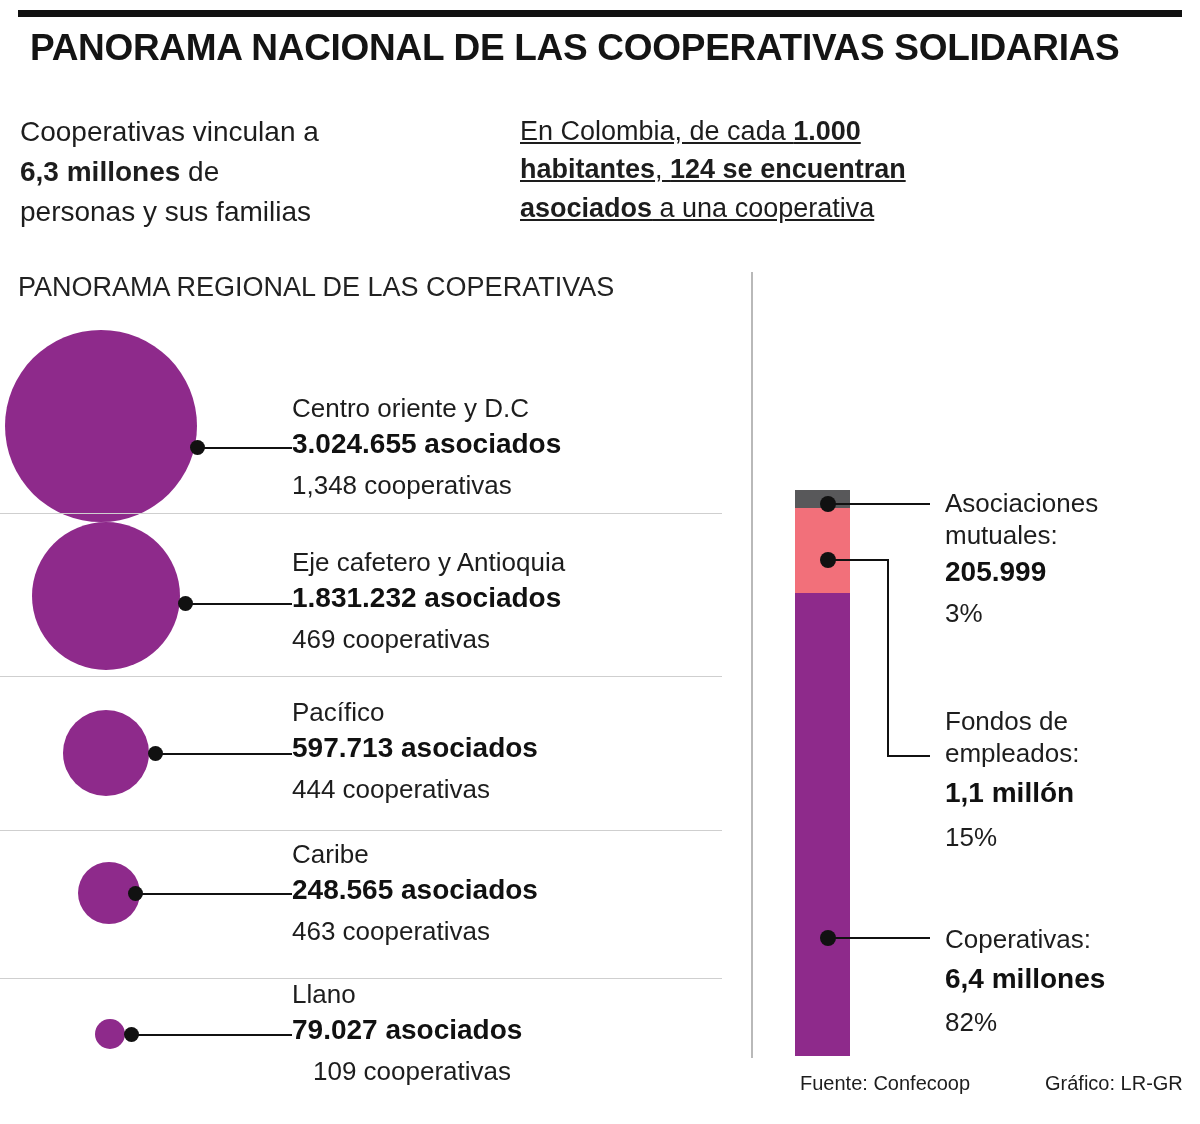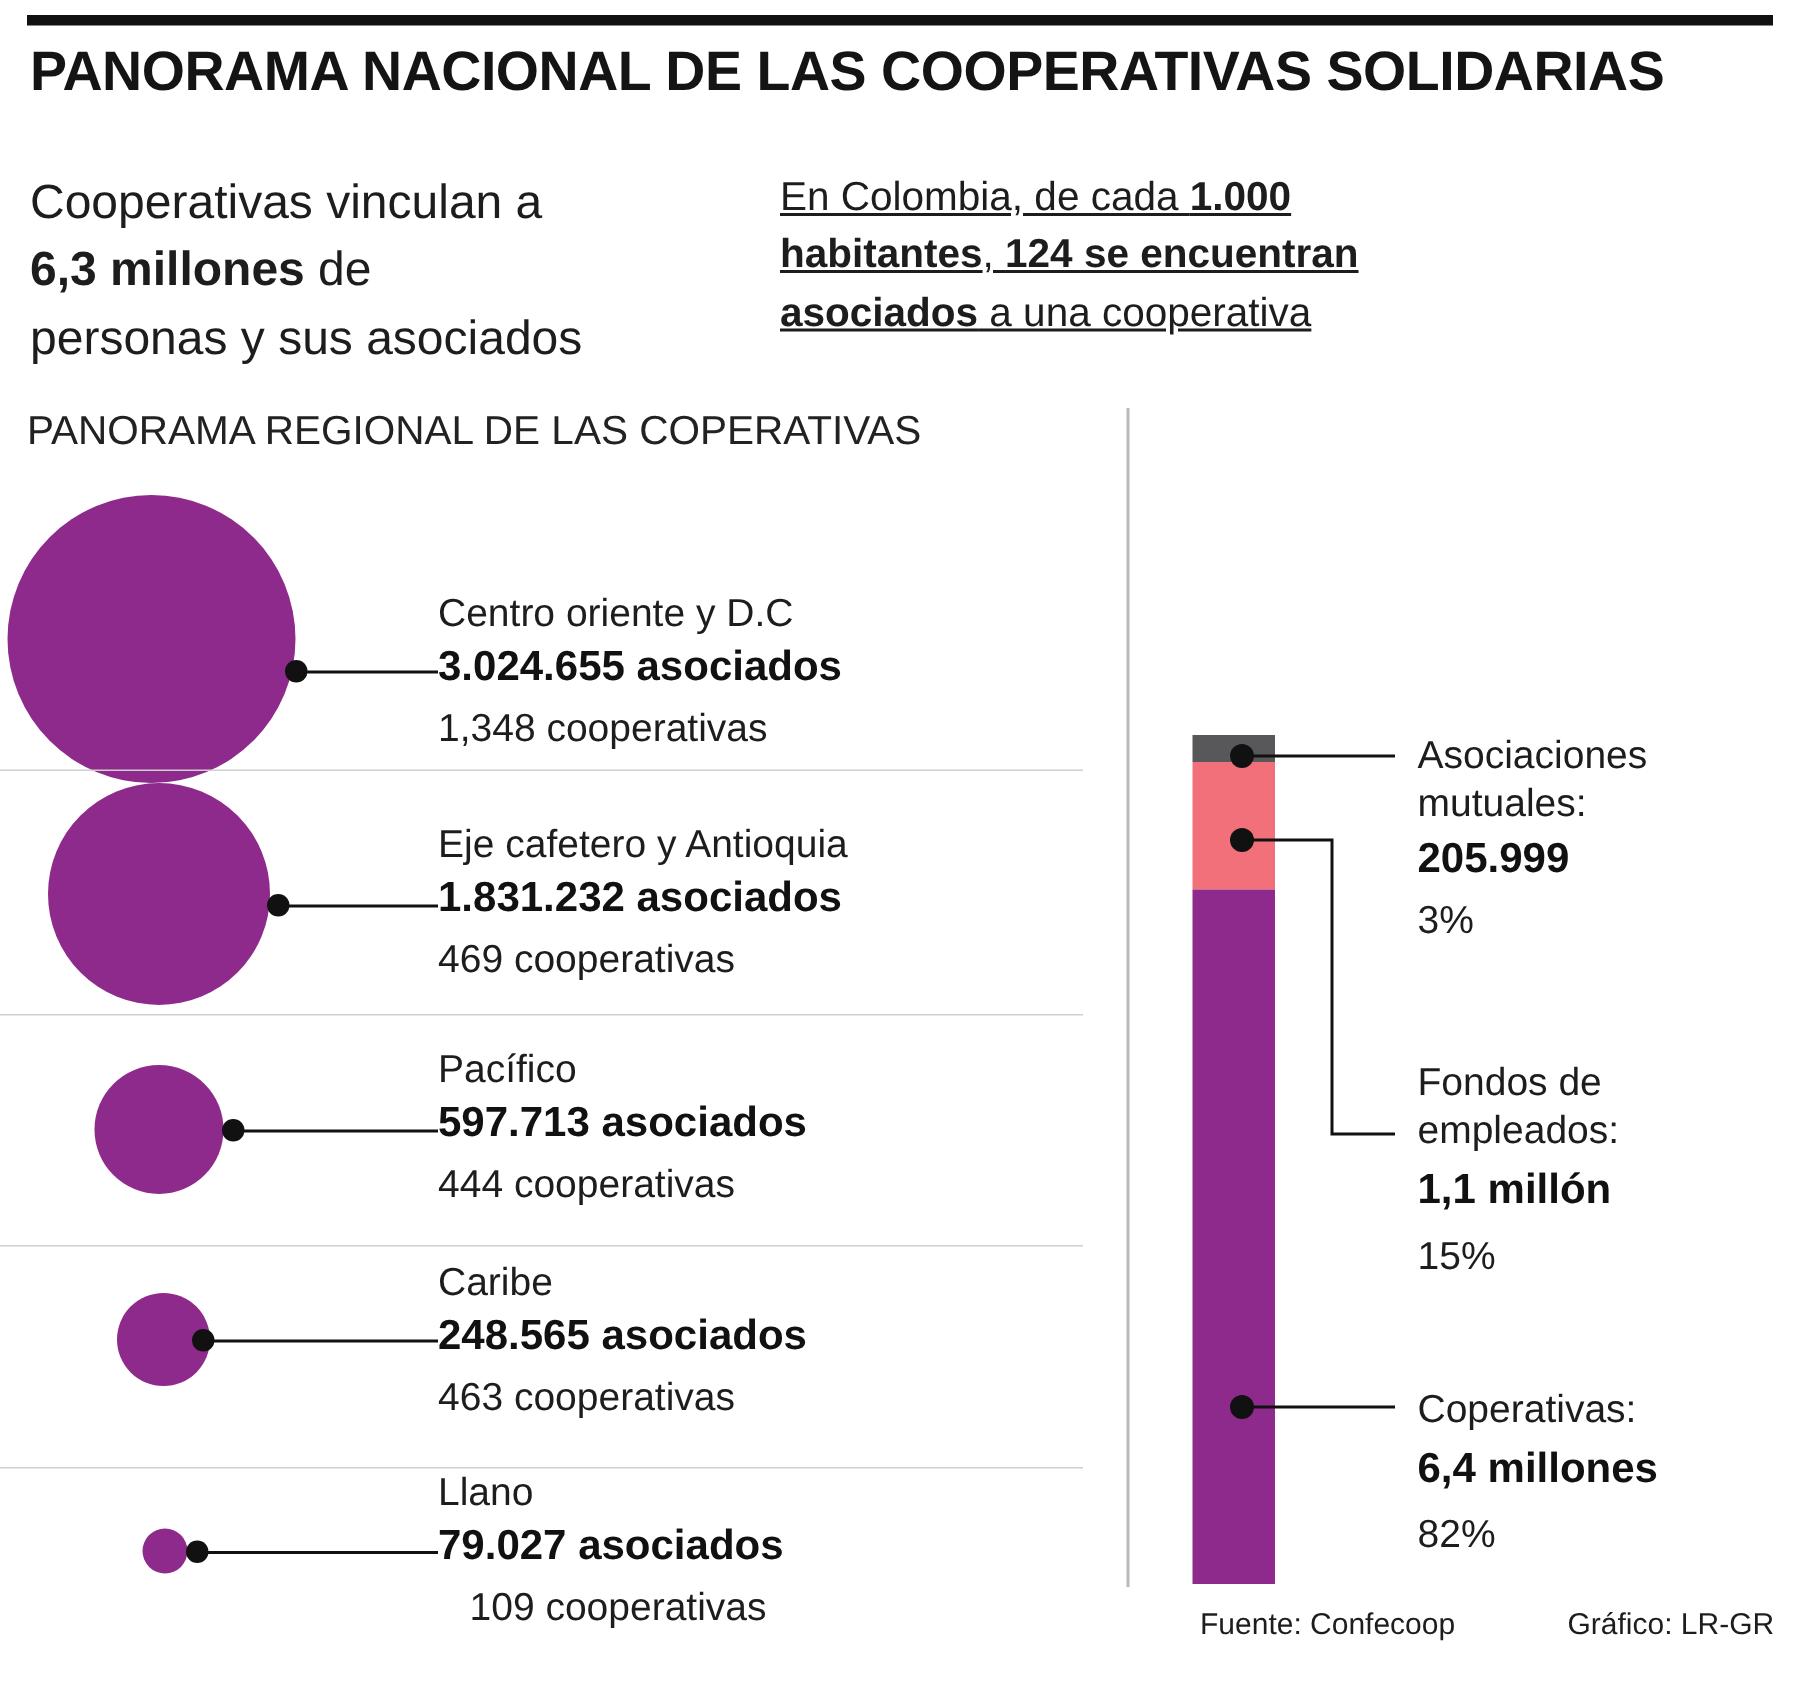--- a/index.html
+++ b/index.html
@@ -25,36 +25,36 @@
   .top-rule {
     position: absolute;
     left: 18px;
     top: 10px;
     width: 1164px;
     height: 7px;
     background: #111111;
   }
   .title {
     position: absolute;
-    left: 20px;
+    left: 30px;
     top: 28px;
     width: 1164px;
     font-size: 37px;
     font-weight: bold;
     letter-spacing: -0.3px;
     color: #141414;
     line-height: 1.1;
   }
   
   .intro-left {
     position: absolute;
     left: 20px;
     top: 112px;
     width: 440px;
-    font-size: 32px;
+    font-size: 28px;
     line-height: 1.42;
     color: #1d1d1d;
   }
   .intro-right {
     position: absolute;
     left: 520px;
     top: 112px;
     width: 620px;
     font-size: 27px;
     line-height: 1.42;
@@ -202,21 +202,21 @@
 
 <div class="page">
 
   <div class="top-rule"></div>
 
   <div class="title">PANORAMA NACIONAL DE LAS COOPERATIVAS SOLIDARIAS</div>
 
   <div class="intro-left">
     <span>Cooperativas vinculan a</span><br>
     <span class="b">6,3 millones</span><span> de</span><br>
-    <span>personas y sus asociados</span>
+    <span>personas y sus familias</span>
   </div>
 
   <div class="intro-right">
     <span>En Colombia, de cada </span><span class="b">1.000</span><br>
     <span class="b">habitantes</span><span>, </span><span class="b">124 se encuentran</span><br>
     <span class="b">asociados</span><span> a una cooperativa</span>
   </div>
 
   <div class="sec-head-left">PANORAMA REGIONAL DE LAS COPERATIVAS</div>
 

